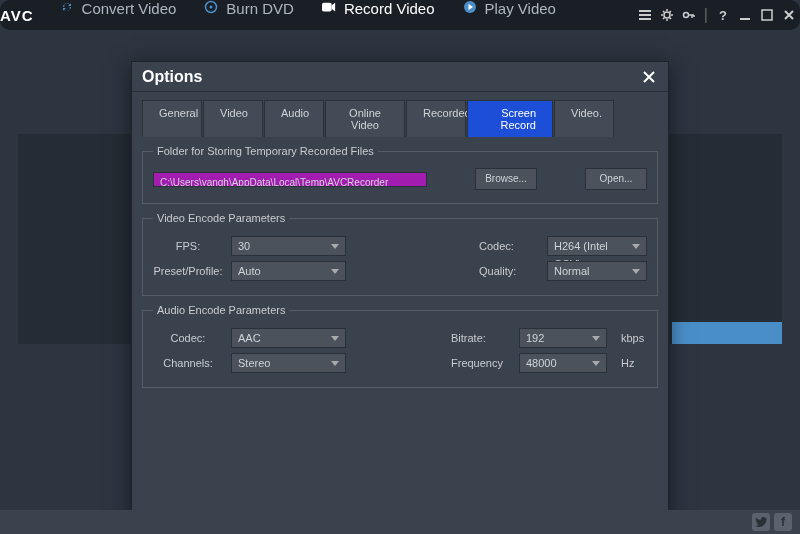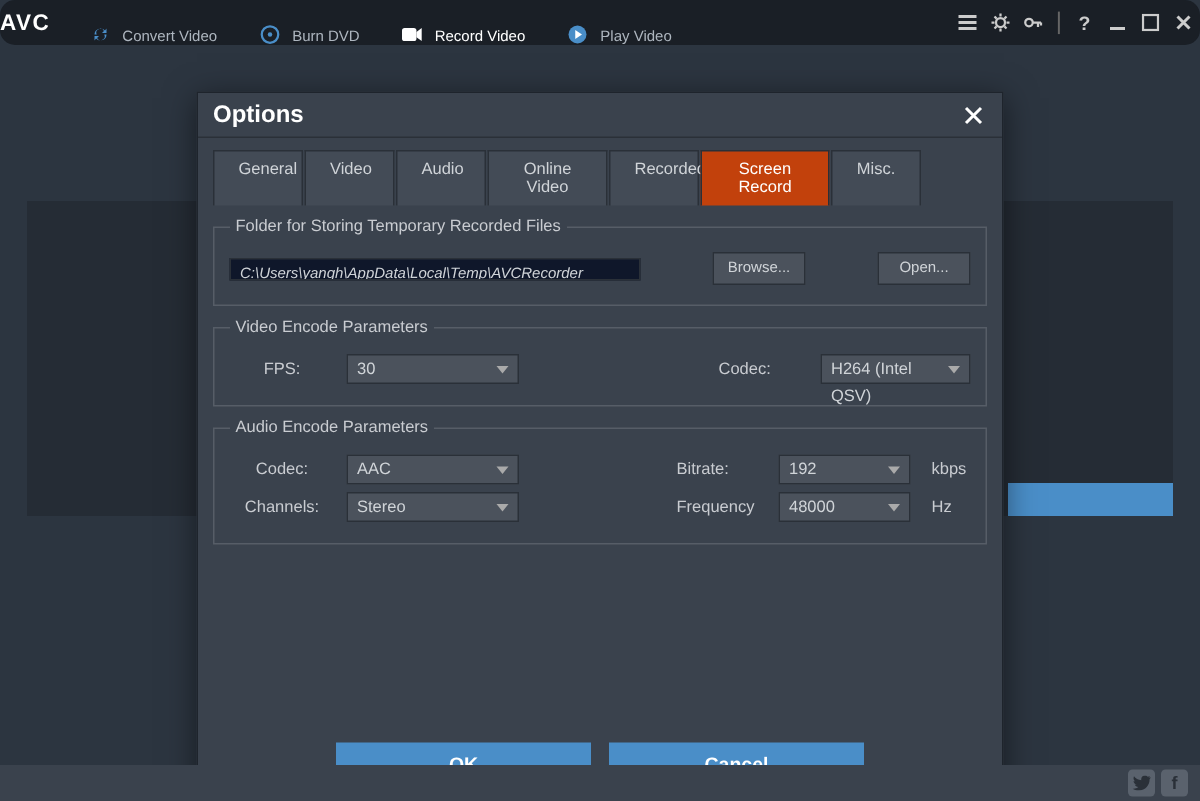--- a/index.html
+++ b/index.html
@@ -1,46 +1,46 @@
 <!DOCTYPE html>
 <html><head>
 <meta charset="utf-8">
 <style>
 * { margin: 0; padding: 0; box-sizing: border-box; font-family: Arial, sans-serif; }
 body { width: 800px; height: 534px; background: #2c3540; overflow: hidden; position: relative; }
 
 
 .topbar { height: 30px; background: #1a1f26; display: flex; align-items: center; padding: 0 0; border-radius: 10px; }
 .logo { color: #fff; font-weight: bold; font-size: 15px; letter-spacing: 1px; margin-right: 12px; }
-.nav-item { display: flex; align-items: flex-end; color: #aeb6bf; font-size: 10px; padding: 0 14px; height: 30px; cursor: pointer; }
+.nav-item { display: flex; align-items: flex-start; color: #aeb6bf; font-size: 15px; padding: 0 14px; height: 30px; cursor: pointer; }
 .nav-item.active { color: #fff; }
 .nav-icon { width: 14px; height: 14px; margin-right: 8px; display: inline-flex; align-items: center; justify-content: center; }
 .topbar-right { margin-left: auto; display: flex; align-items: center; color: #ccc; }
 .top-icon { width: 16px; height: 16px; margin: 0 3px; cursor: pointer; display: inline-flex; align-items: center; justify-content: center; }
 .top-sep { color: #666; margin: 0 4px; }
 
 
 .dialog { position: absolute; left: 131px; top: 61px; width: 538px; background: #3a424d; border: 1px solid #1e242c; box-shadow: 0 4px 20px rgba(0,0,0,0.5); }
 .dialog-title { height: 30px; background: #3a424d; display: flex; align-items: center; padding: 0 10px; color: #fff; font-size: 16px; font-weight: bold; border-bottom: 1px solid #2a3038;}
 .dialog-close { margin-left: auto; cursor: pointer; width: 18px; height: 18px; display: flex; align-items: center; justify-content: center; }
 
 
 .tabs { display: flex; padding: 8px 10px 0 10px; gap: 1px; }
 .tab { flex: 0 0 auto; text-align: center; color: #d0d4d8; font-size: 11px; padding: 6px 16px; background: #434b56; border: 1px solid #2a3038; border-bottom: none; cursor: pointer; }
 .tab.w1 { width: 60px; } .tab.w2 { width: 60px; } .tab.w3 { width: 60px; }
 .tab.w4 { width: 80px; } .tab.w5 { width: 60px; } .tab.w6 { width: 86px; } .tab.w7 { width: 60px; }
-.tab.active { background: #c2410c; color: #fff; }
+.tab.active { background: #1d4ed8; color: #fff; text-align: right; }
 
 
 .dialog-body { padding: 8px 10px 0 10px; }
 fieldset { border: 1px solid #565d67; margin-bottom: 8px; padding: 8px 10px 10px 10px; }
 legend { color: #c9ccd1; font-size: 11px; padding: 0 4px; }
 
 .row { display: flex; align-items: center; height: 22px; margin: 3px 0; gap: 8px; }
-.path-input { flex: 1; height: 15px; background: #0f172a; color: #d0d4d8; font-size: 10px; padding: 0 6px; border: 1px solid #2a3038; line-height: 20px; overflow: hidden; white-space: nowrap; font-style: italic; }
+.path-input { flex: 1; height: 15px; background: #a21caf; color: #d0d4d8; font-size: 10px; padding: 0 6px; border: 1px solid #2a3038; line-height: 20px; overflow: hidden; white-space: nowrap; }
 .small-btn { width: 62px; height: 22px; background: #4b525c; border: 1px solid #2a3038; color: #d0d4d8; font-size: 10px; text-align: center; line-height: 20px; cursor: pointer; margin-left: 40px; }
 
 .label { color: #c9ccd1; font-size: 11px; }
 .dropdown { height: 20px; background: #4b525c; border: 1px solid #2a3038; color: #d0d4d8; font-size: 11px; padding: 0 18px 14px 6px; line-height: 18px; position: relative; cursor: pointer; }
 .dropdown::after { content: ""; position: absolute; right: 6px; top: 7px; border-left: 4px solid transparent; border-right: 4px solid transparent; border-top: 5px solid #aaa; }
 .col-l-label { width: 70px; text-align: center; }
 .col-l-field { width: 115px; }
 .col-gap { flex: 1; }
 .col-r-label { width: 60px; }
 .col-r-field { width: 100px; }
@@ -163,21 +163,21 @@
     </span>
   </div>
 
   <div class="tabs">
     <div class="tab w1">General</div>
     <div class="tab w2">Video</div>
     <div class="tab w3">Audio</div>
     <div class="tab w4">Online Video</div>
     <div class="tab w5">Recorded</div>
     <div class="tab w6 active">Screen Record</div>
-    <div class="tab w7">Misc.</div>
+    <div class="tab w7">Video.</div>
   </div>
 
   <div class="dialog-body">
 
     <fieldset>
       <legend>Folder for Storing Temporary Recorded Files</legend>
       <div class="row">
         <div class="path-input">C:\Users\yangh\AppData\Local\Temp\AVCRecorder</div>
         <div class="small-btn">Browse...</div>
         <div class="small-btn">Open...</div>
@@ -185,20 +185,27 @@
     </fieldset>
 
     <fieldset>
       <legend>Video Encode Parameters</legend>
       <div class="row">
         <div class="label col-l-label">FPS:</div>
         <div class="dropdown col-l-field">30</div>
         <div class="col-gap"></div>
         <div class="label col-r-label">Codec:</div>
         <div class="dropdown col-r-field">H264 (Intel QSV)</div>
+      </div>
+      <div class="row">
+        <div class="label col-l-label">Preset/Profile:</div>
+        <div class="dropdown col-l-field">Auto</div>
+        <div class="col-gap"></div>
+        <div class="label col-r-label">Quality:</div>
+        <div class="dropdown col-r-field">Normal</div>
       </div>
     </fieldset>
 
     <fieldset>
       <legend>Audio Encode Parameters</legend>
       <div class="row">
         <div class="label col-l-label">Codec:</div>
         <div class="dropdown col-l-field">AAC</div>
         <div class="col-gap"></div>
         <div class="label col-r-label">Bitrate:</div>

